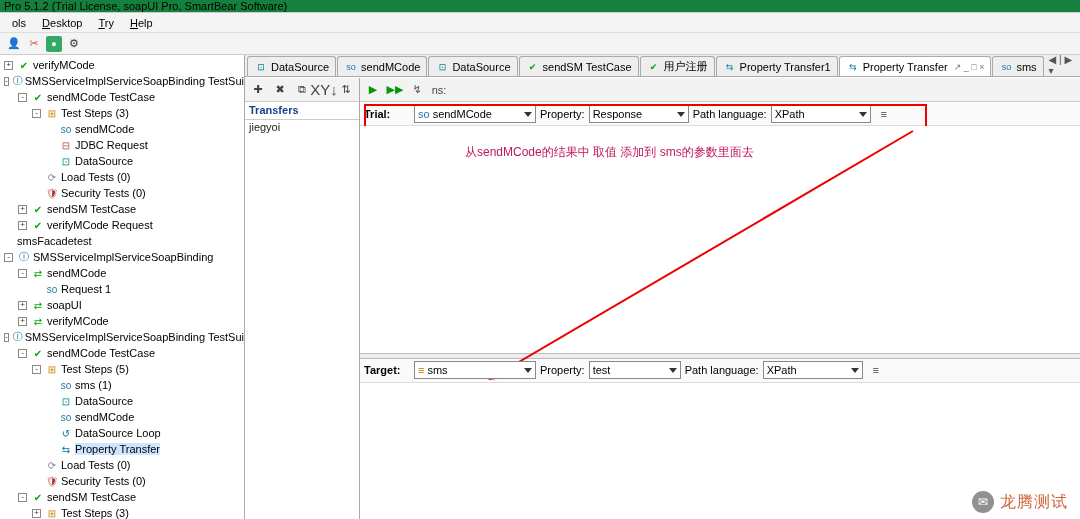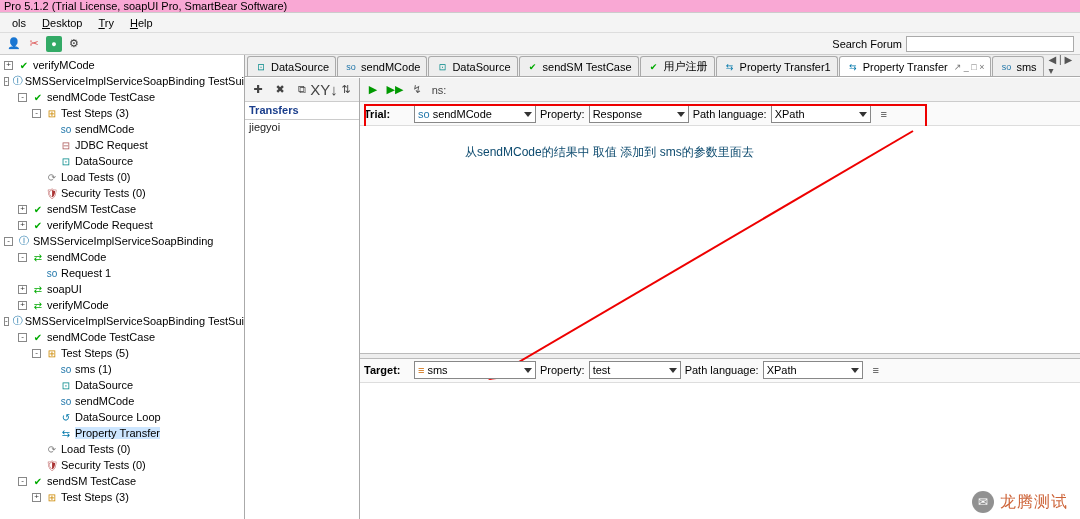--- a/index.html
+++ b/index.html
@@ -1,17 +1,17 @@
 <!DOCTYPE html>
 <html><head>
 <meta charset="utf-8">
 <style>
 *{box-sizing:border-box;margin:0;padding:0;font-family:Tahoma,Arial,sans-serif;font-size:11px;color:#000}
 body{background:#f0f0f0;width:1080px;height:519px;overflow:hidden;position:relative}
-.title-bar{height:13px;background:#f9a8d4;border-bottom:1px solid #ccc;padding-left:4px;font-size:10px;color:#888;line-height:13px;overflow:hidden}
+.title-bar{height:13px;background:#15803d;border-bottom:1px solid #ccc;padding-left:4px;font-size:10px;color:#888;line-height:13px;overflow:hidden}
 .menu-bar{height:20px;background:#f4f4f4;border-bottom:1px solid #ddd;display:flex;align-items:center;padding-left:4px}
 .menu-item{padding:1px 8px;cursor:default}
 .menu-item u{text-decoration:underline}
 .tool-row{height:22px;background:#f4f4f4;border-bottom:1px solid #ccc;display:flex;align-items:center;justify-content:space-between;padding:0 6px}
 .tool-ico{display:flex;gap:4px}
 .tico{width:16px;height:16px;display:flex;align-items:center;justify-content:center;border-radius:2px}
 .search-wrap{display:flex;align-items:center;gap:4px}
 .search-wrap input{width:168px;height:16px;border:1px solid #aaa;padding:0 2px;font-size:11px}
 .main{display:flex;height:calc(100% - 55px)}
 .left-pane{width:245px;background:#fff;border-right:1px solid #aaa;overflow:hidden;padding:2px 0}
@@ -32,21 +32,21 @@
 .transfers-col{width:115px;border-right:1px solid #aaa;display:flex;flex-direction:column}
 .tr-head{height:18px;background:#fff;border-bottom:1px solid #ccc;font-weight:bold;color:#1a3e8c;padding:2px 4px}
 .tr-item{padding:1px 4px;color:#222}
 .prop-col{flex:1;display:flex;flex-direction:column;position:relative}
 .redbox{position:absolute;border:2px solid #e00;pointer-events:none}
 .row-form{height:24px;display:flex;align-items:center;padding:2px 4px;gap:4px;border-bottom:1px solid #ddd;background:#fafafa}
 .row-form label{font-weight:bold;width:46px}
 .cmb{border:1px solid #888;height:18px;background:#fff;display:flex;align-items:center;padding:0 3px;position:relative}
 .cmb::after{content:"";position:absolute;right:3px;top:6px;border-left:4px solid transparent;border-right:4px solid transparent;border-top:5px solid #333}
 .big-area{flex:1;background:#fff;position:relative}
-.annot{position:absolute;color:#0c4a6e;font-size:12px}
+.annot{position:absolute;color:#be185d;font-size:12px}
 .arrow{position:absolute;pointer-events:none}
 .proplbl{font-size:11px}
 .watermark{position:absolute;right:12px;bottom:6px;display:flex;align-items:center;gap:6px;opacity:.82}
 .wm-ico{width:22px;height:22px;border-radius:11px;background:#7a7a7a;display:flex;align-items:center;justify-content:center;color:#fff;font-size:12px}
 .wm-txt{color:#c2410c;font-size:16px;letter-spacing:1px}
 svg{overflow:visible}
 </style>
 </head>
 <body>
 
@@ -59,24 +59,20 @@
   <span class="menu-item"><u>H</u>elp</span>
 </div>
 
 <div class="tool-row">
   <div class="tool-ico">
     <span class="tico" style="color:#c80">👤</span>
     <span class="tico" style="color:#d55">✂</span>
     <span class="tico" style="background:#3a6;color:#fff;font-size:9px">●</span>
     <span class="tico" style="color:#333">⚙</span>
   </div>
-  <div class="search-wrap">
-    <span>Search Forum</span>
-    <input style="">
-  </div>
 </div>
 
 <div class="main">
   <div class="left-pane">
     <div class="tree" id="tree">
         <div class="tn">
           <span class="sp" style="width:0px"></span>
           <span class="tog">+</span>
           <span class="ic" style="color:#0a0">✔</span>
           <span>verifyMCode</span>
@@ -133,20 +129,25 @@
           <span class="sp" style="width:14px"></span>
           <span class="tog">+</span>
           <span class="ic" style="color:#0a0">✔</span>
           <span>sendSM TestCase</span>
         </div>
         <div class="tn">
           <span class="sp" style="width:14px"></span>
           <span class="tog">+</span>
           <span class="ic" style="color:#0a0">✔</span>
           <span>verifyMCode Request</span>
+        </div>
+        <div class="tn">
+          <span class="sp" style="width:0px"></span>
+          <span class="sp" style="width:11px"></span>
+          <span>smsFacadetest</span>
         </div>
         <div class="tn">
           <span class="sp" style="width:0px"></span>
           <span class="tog">-</span>
           <span class="ic" style="color:#27a">Ⓘ</span>
           <span>SMSServiceImplServiceSoapBinding</span>
         </div>
         <div class="tn">
           <span class="sp" style="width:14px"></span>
           <span class="tog">-</span>

